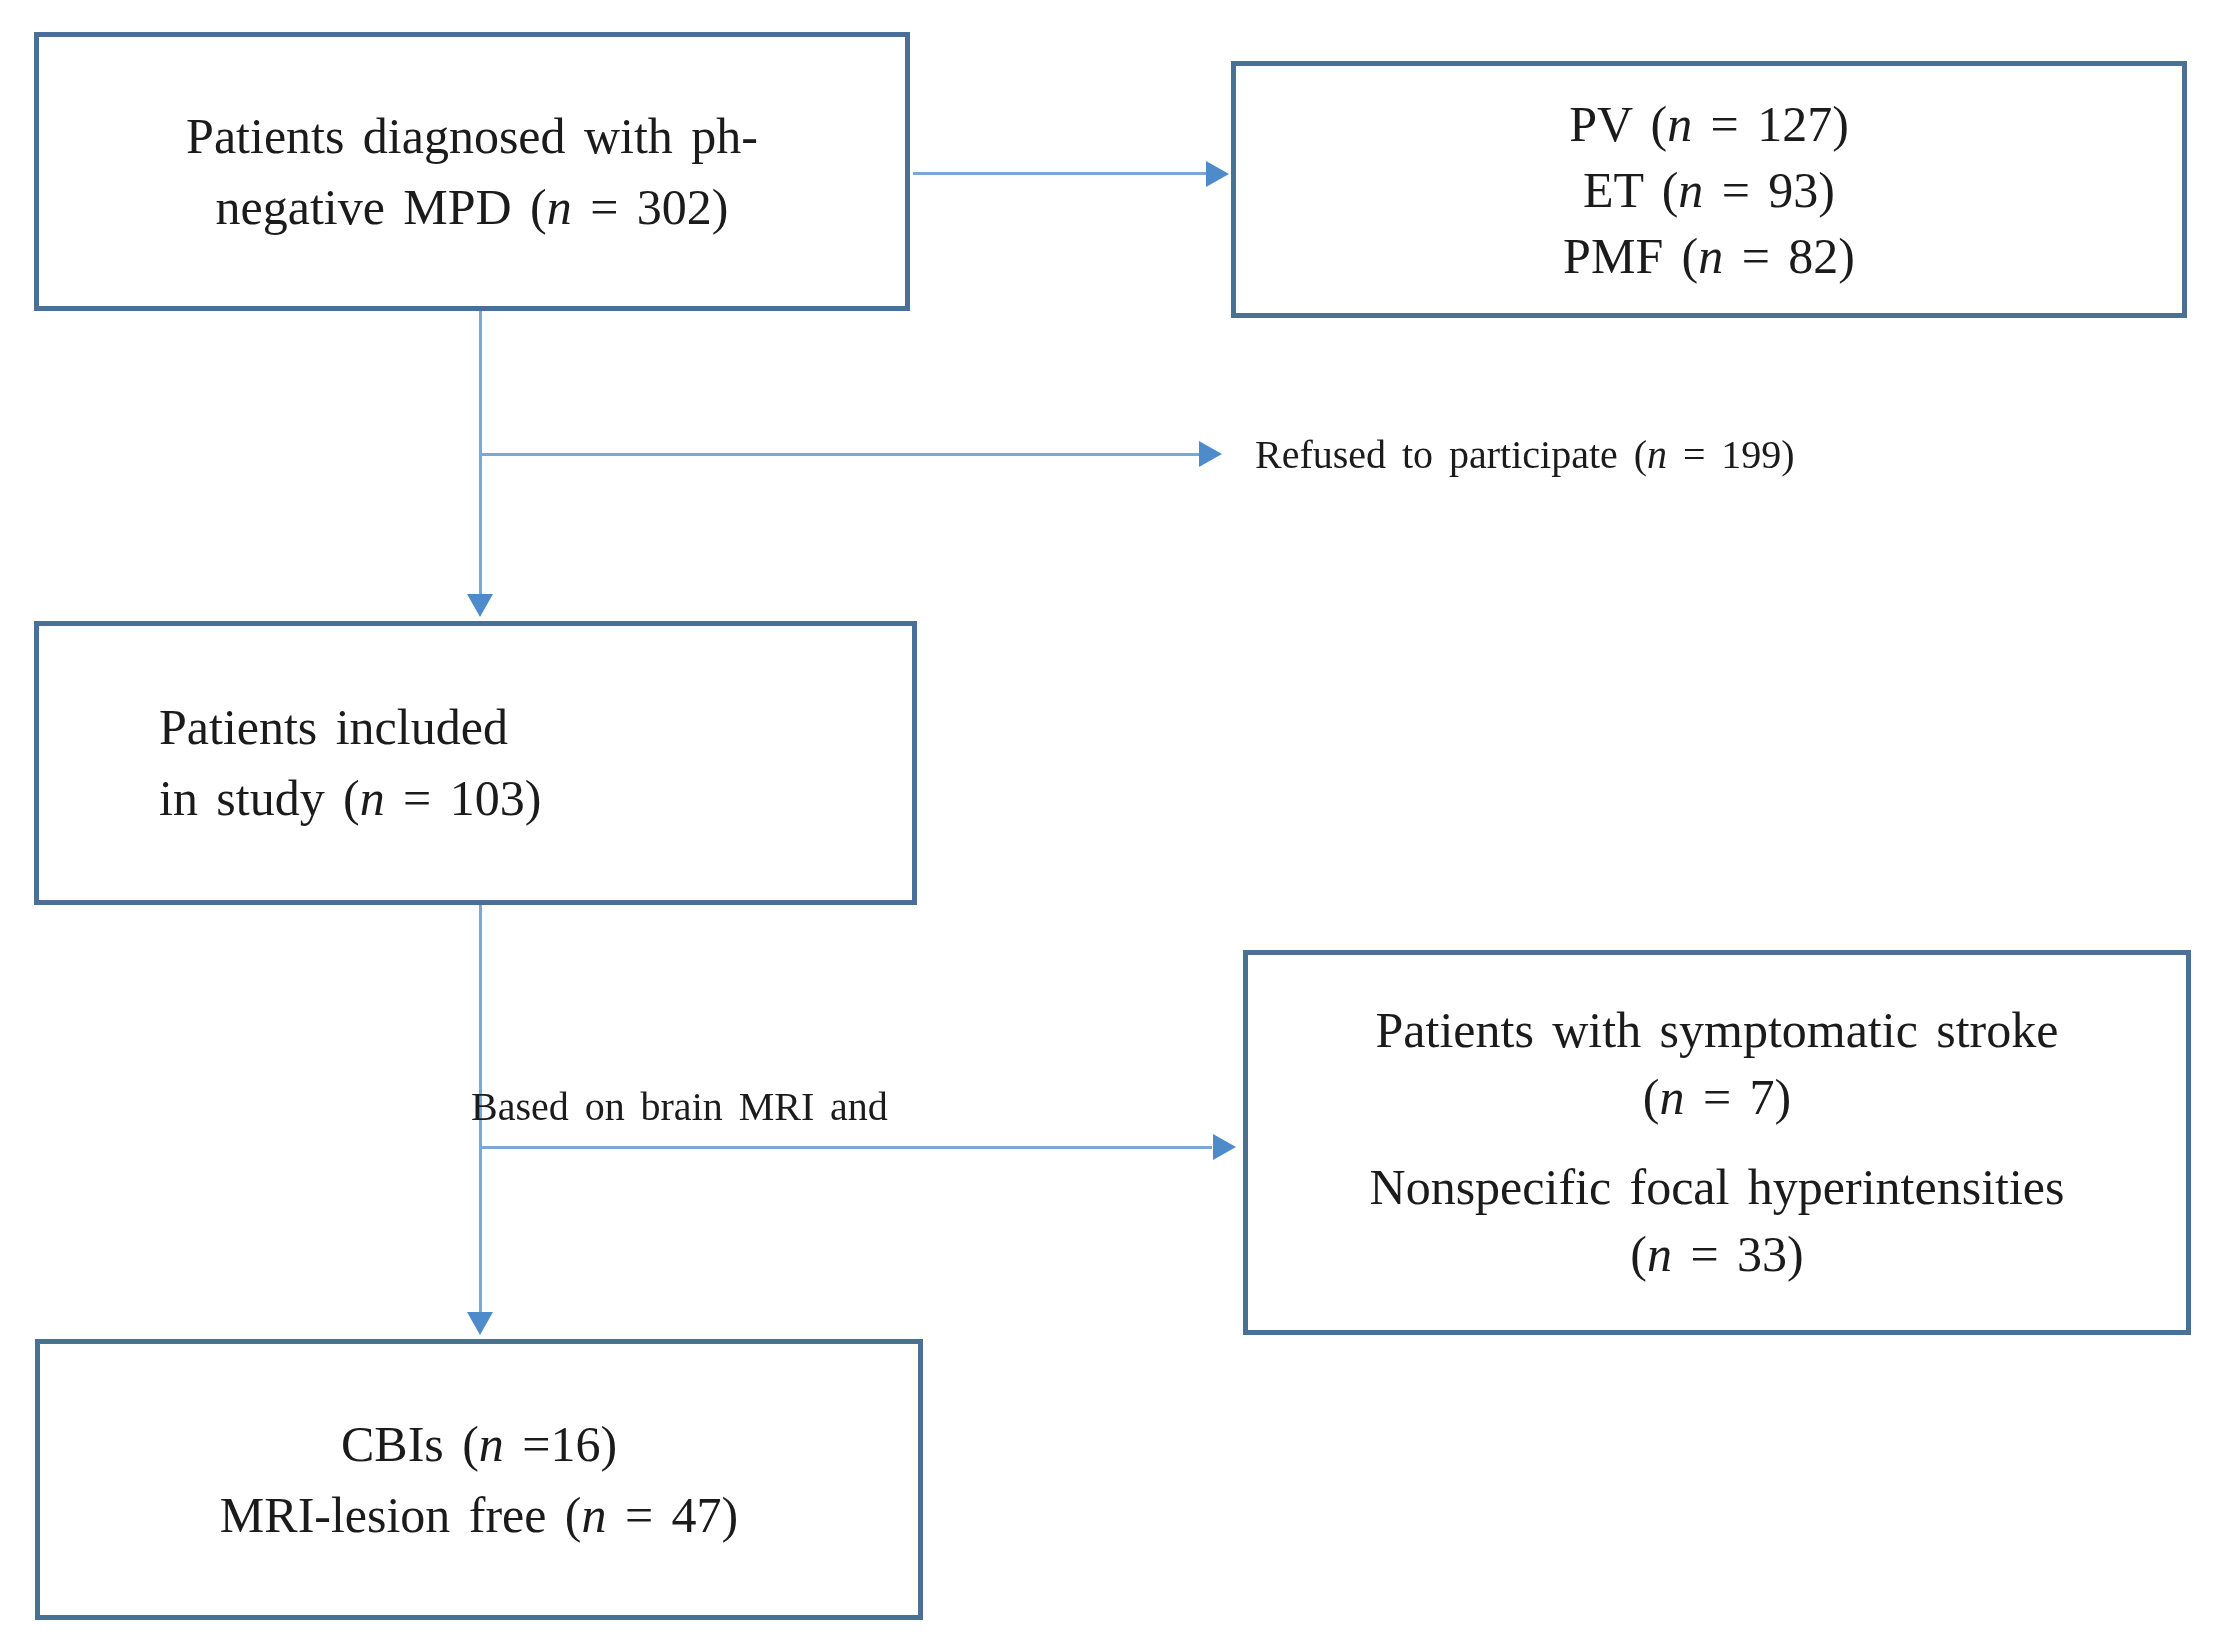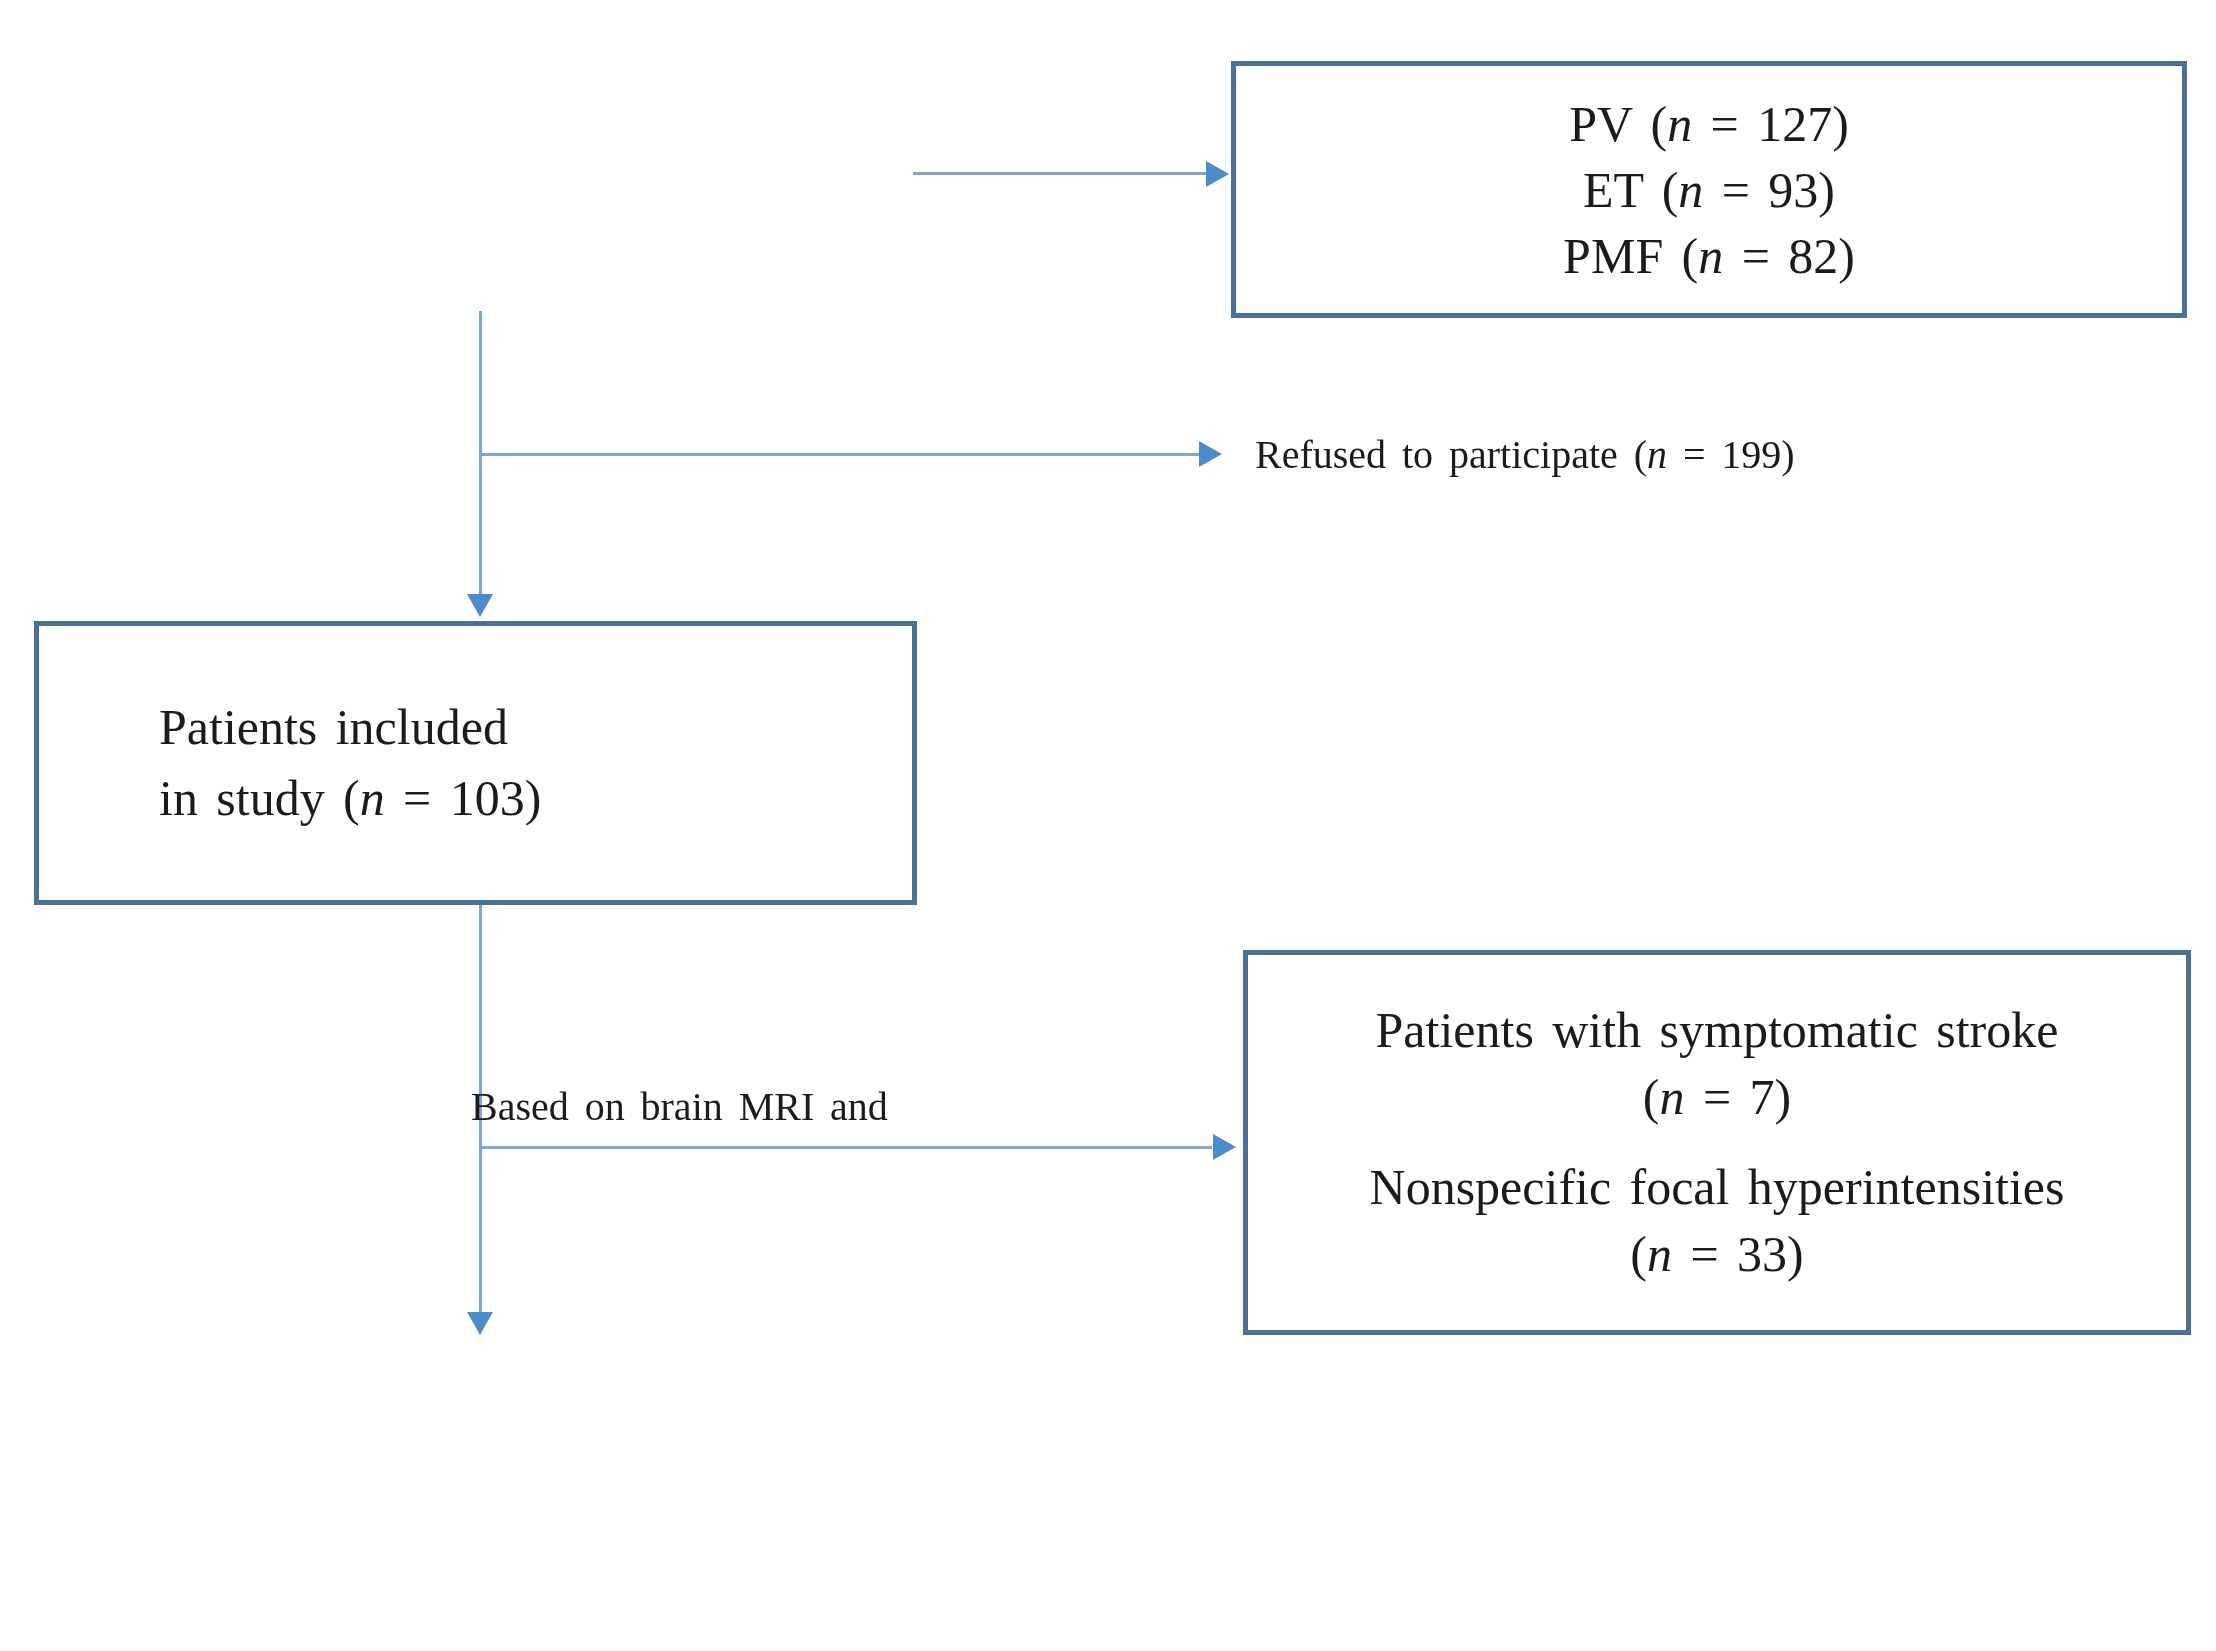--- a/index.html
+++ b/index.html
@@ -39,20 +39,28 @@
   .lbl-center{text-align:left;}
   .n{font-style:italic;}
   .pv-line{line-height:66px;}
   .para-gap{height:23.6px;}
 </style>
 </head>
 <body>
 
 <div id="canvas">
 
+  <div class="box center" style="left:34px;top:32px;width:876px;height:279px;">
+    <div>
+      <span>Patients diagnosed with ph-</span>
+    </div>
+    <div>
+      <span>negative MPD (</span><span class="n">n</span><span> = 302)</span>
+    </div>
+  </div>
 
   <div class="box center" style="left:1231px;top:61px;width:956px;height:257px;">
     <div class="pv-line">
       <span>PV (</span><span class="n">n</span><span> = 127)</span>
     </div>
     <div class="pv-line">
       <span>ET (</span><span class="n">n</span><span> = 93)</span>
     </div>
     <div class="pv-line">
       <span>PMF (</span><span class="n">n</span><span> = 82)</span>
@@ -98,15 +106,23 @@
     </div>
     <div class="para-gap"></div>
     <div>
       <span>Nonspecific focal hyperintensities</span>
     </div>
     <div>
       <span>(</span><span class="n">n</span><span> = 33)</span>
     </div>
   </div>
 
+  <div class="box center" style="left:35px;top:1339px;width:888px;height:281px;">
+    <div>
+      <span>CBIs (</span><span class="n">n</span><span> =16)</span>
+    </div>
+    <div>
+      <span>MRI-lesion free (</span><span class="n">n</span><span> = 47)</span>
+    </div>
+  </div>
 
 </div>
 
 
 </body></html>

